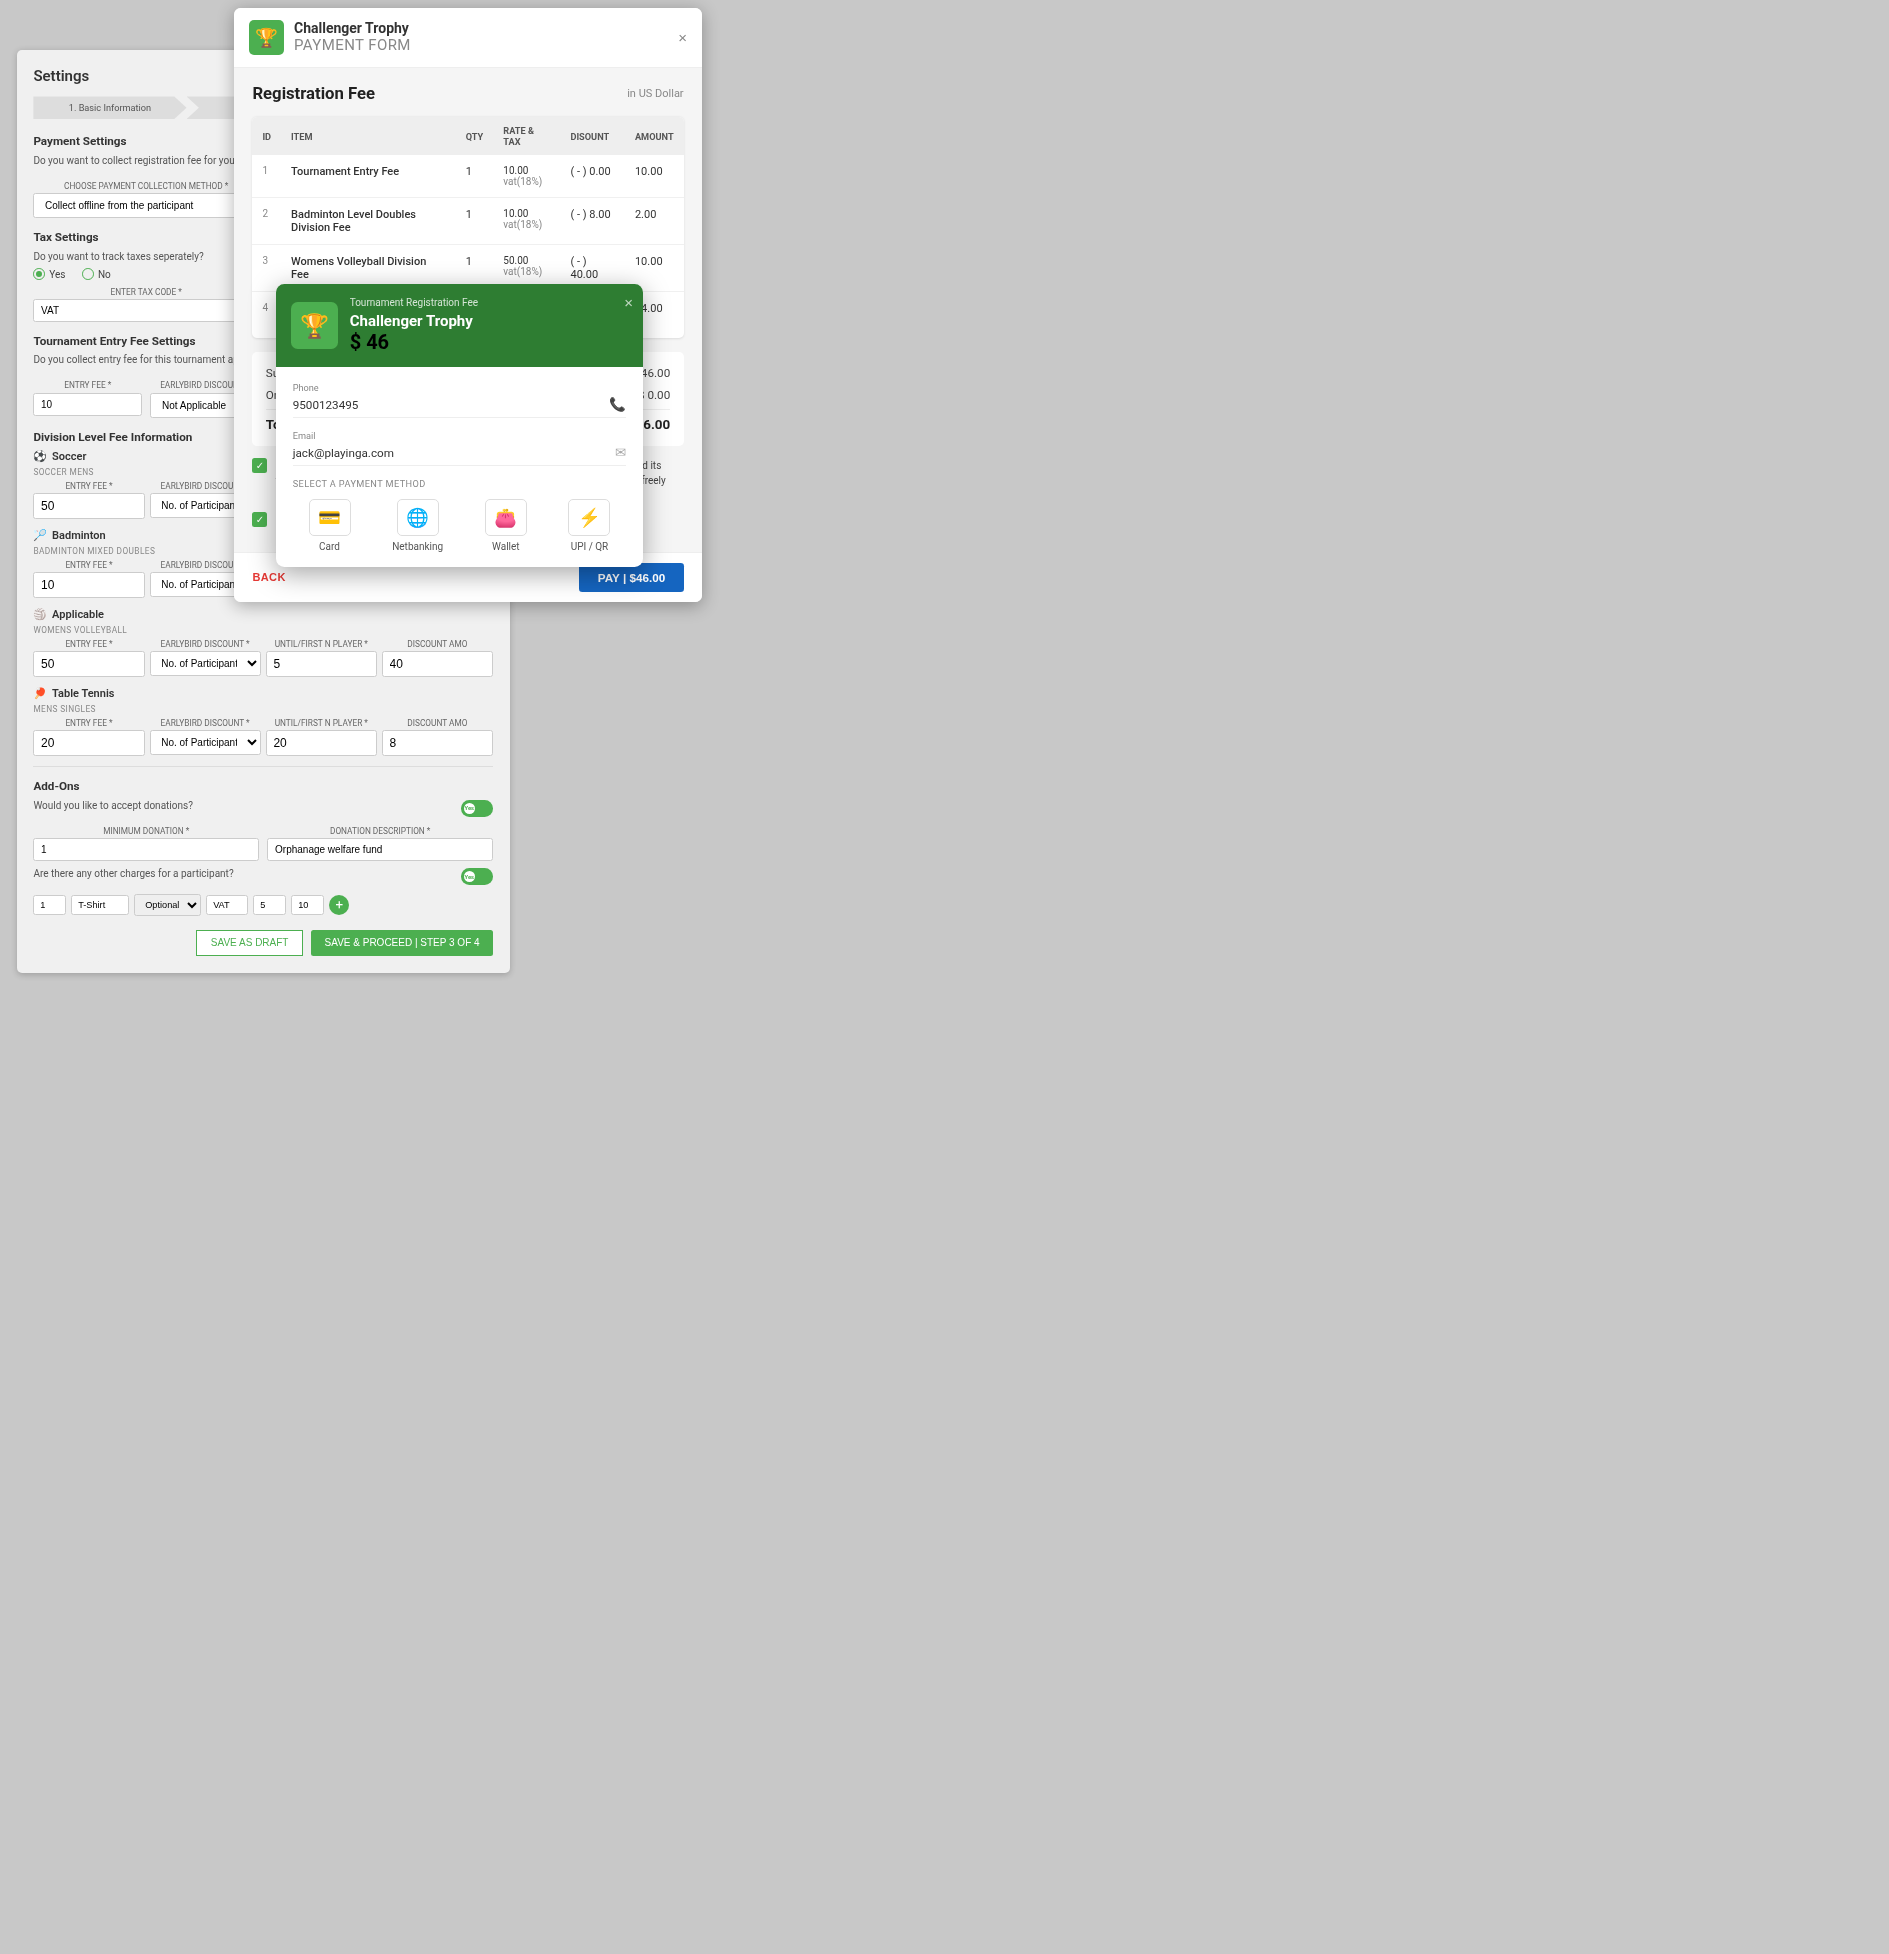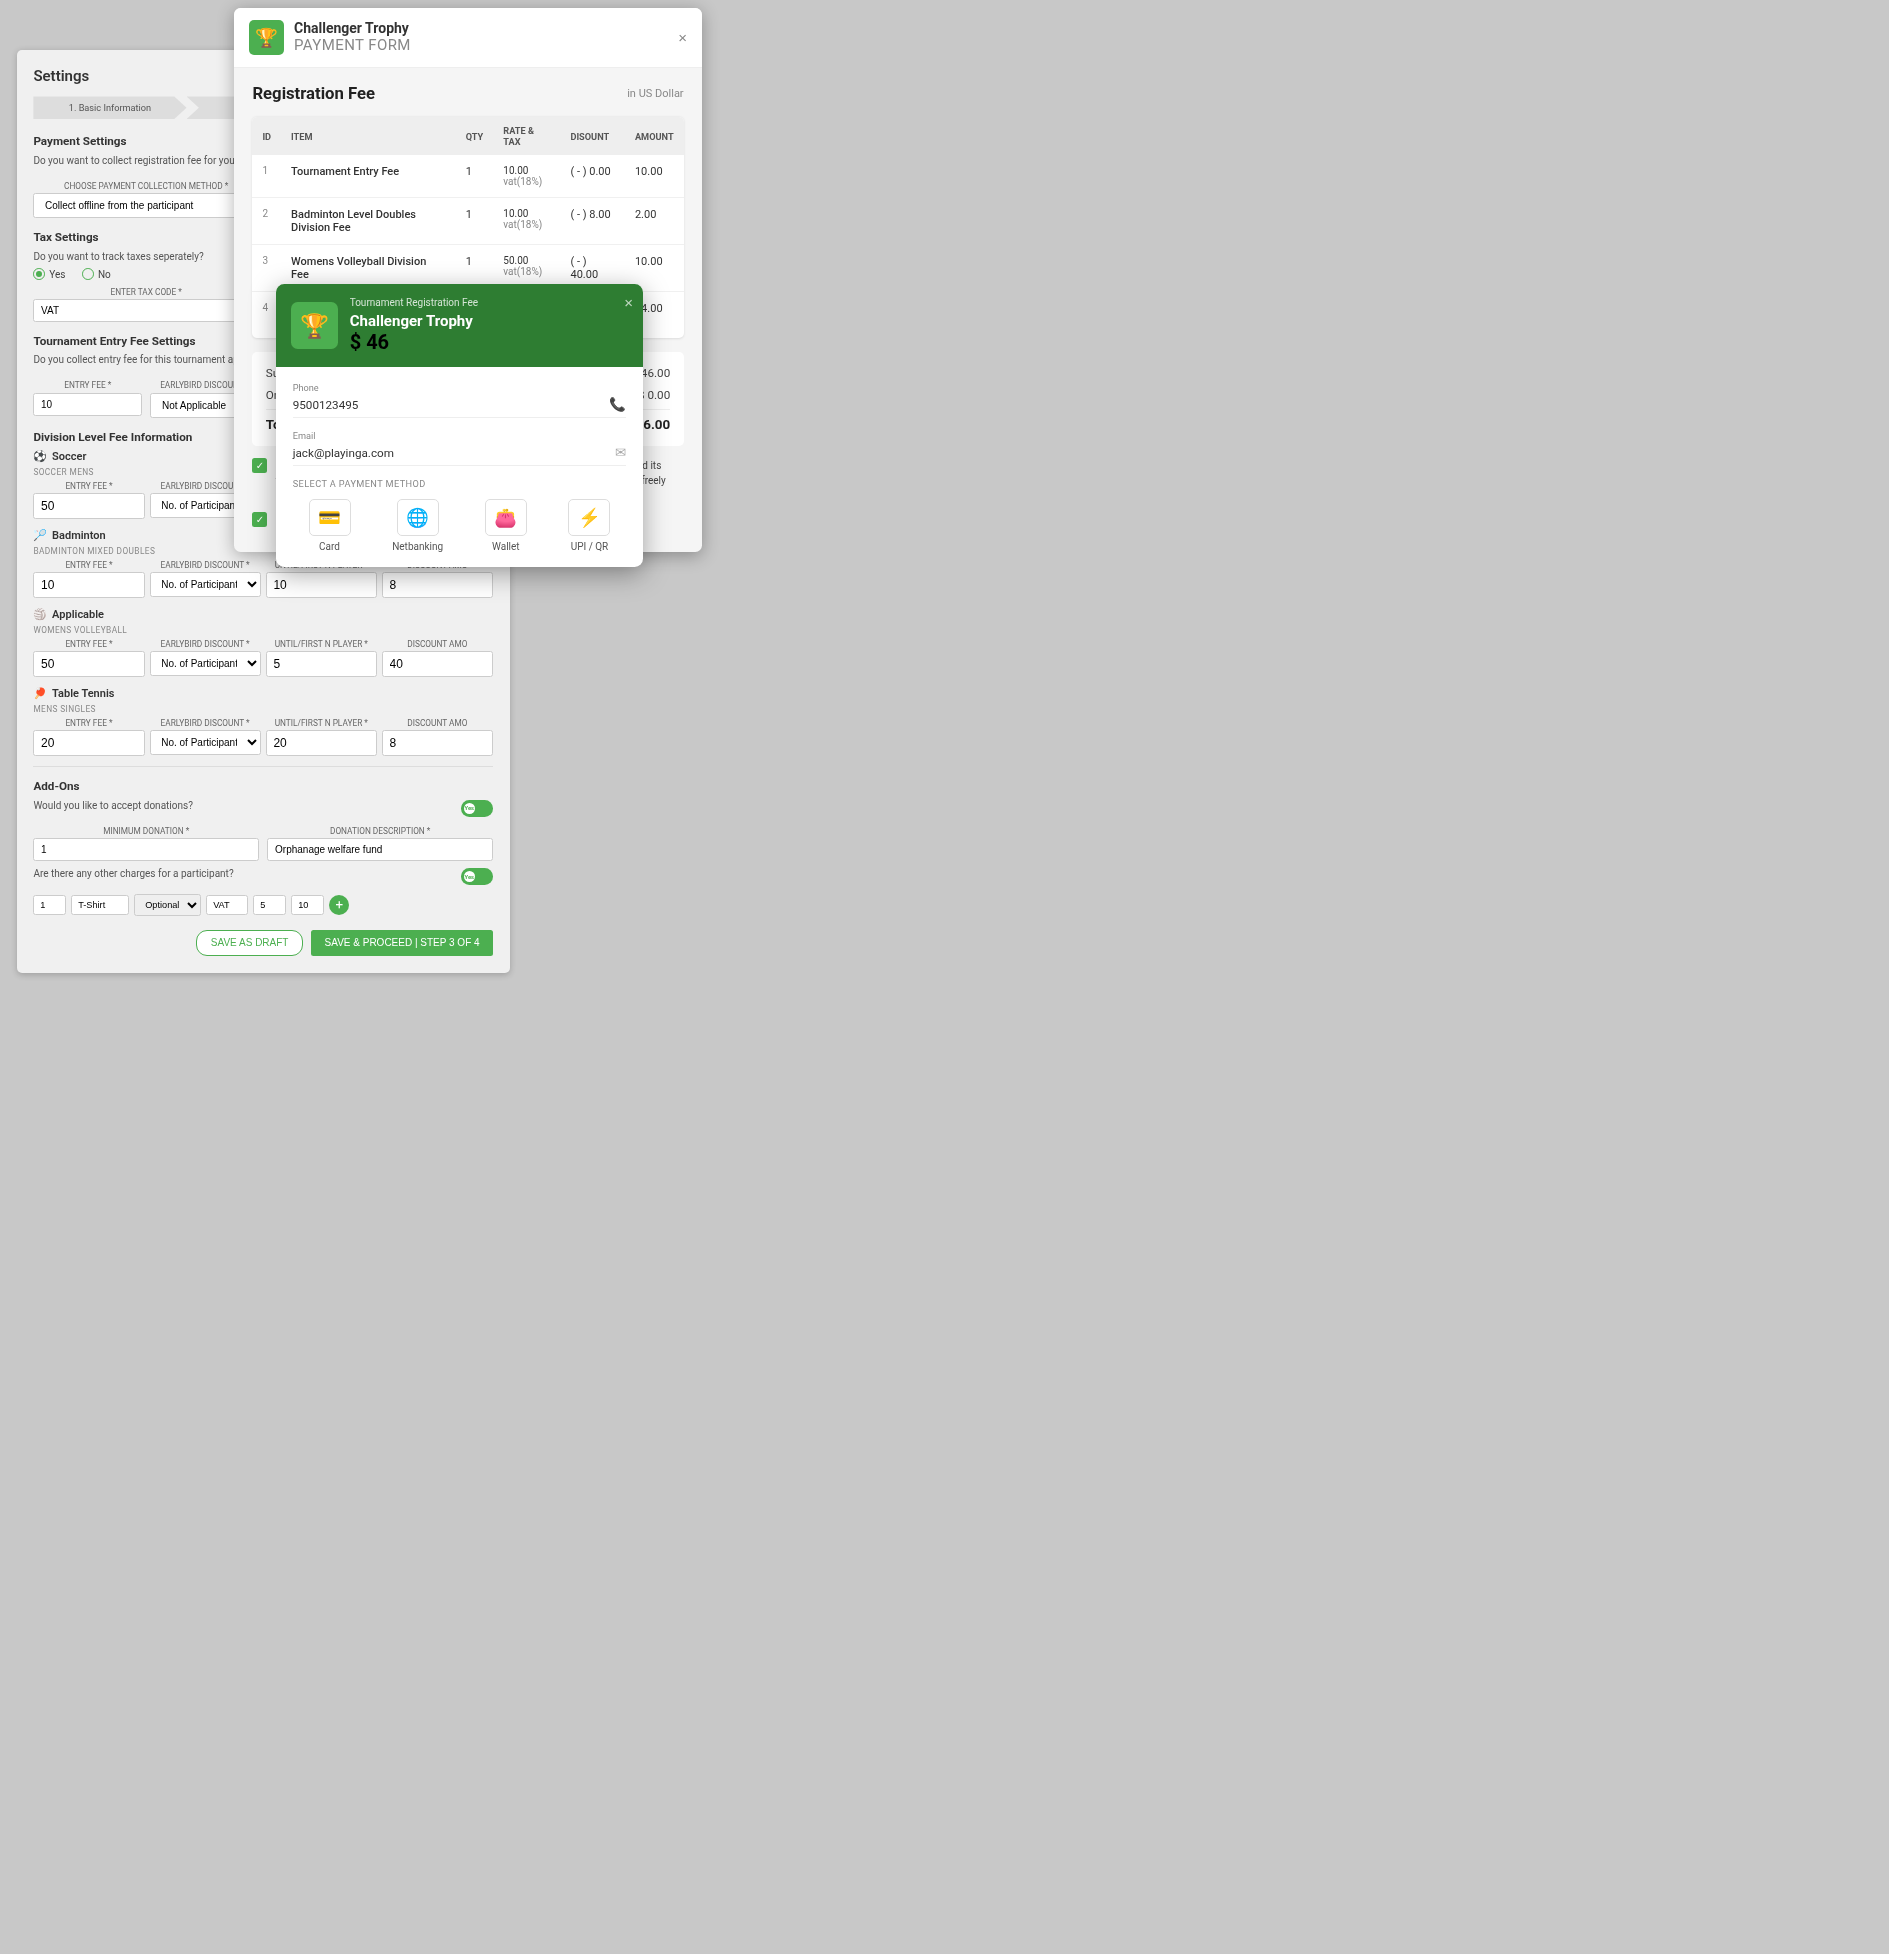--- a/index.html
+++ b/index.html
@@ -179,21 +179,21 @@
       gap: 8.3px;
       justify-content: flex-end;
       margin-top: 13.4px;
     }
     .btn-draft {
       padding: 6.7px 13.4px;
       border: 0.8px solid #4caf50;
       background: white;
       color: #4caf50;
       font-size: 10px;
-      border-radius: 11px;
+      border-radius: 0;
       cursor: pointer;
     }
     .btn-proceed {
       padding: 6.7px 13.4px;
       background: #4caf50;
       color: white;
       font-size: 10px;
       border-radius: 2.5px;
       border: none;
       cursor: pointer;
@@ -788,20 +788,24 @@
     <div class="checkbox-row">
       <div class="checkbox-box">✓</div>
       <span>I have read this release reliability and assumption of risk agreement,fully understand its terms,I understand that I have given up substantial rights by signing it,and signin it freely and voluntarily without any inducement,I must also sign</span>
     </div>
     <div class="checkbox-row">
       <div class="checkbox-box">✓</div>
       <span>I certify that the above information is accurate. A copy of PLAYER IDENTIFICATION</span>
     </div>
   </div>
 
+  <div class="modal-footer">
+    <button class="back-btn">BACK</button>
+    <button class="pay-btn">PAY | $46.00</button>
+  </div>
 </div>
 
 <div class="razorpay-popup">
   <div class="rp-header">
     <div class="rp-logo">
       <span>🏆</span>
     </div>
     <div>
       <div class="rp-subtitle">Tournament Registration Fee</div>
       <div class="rp-title">Challenger Trophy</div>

